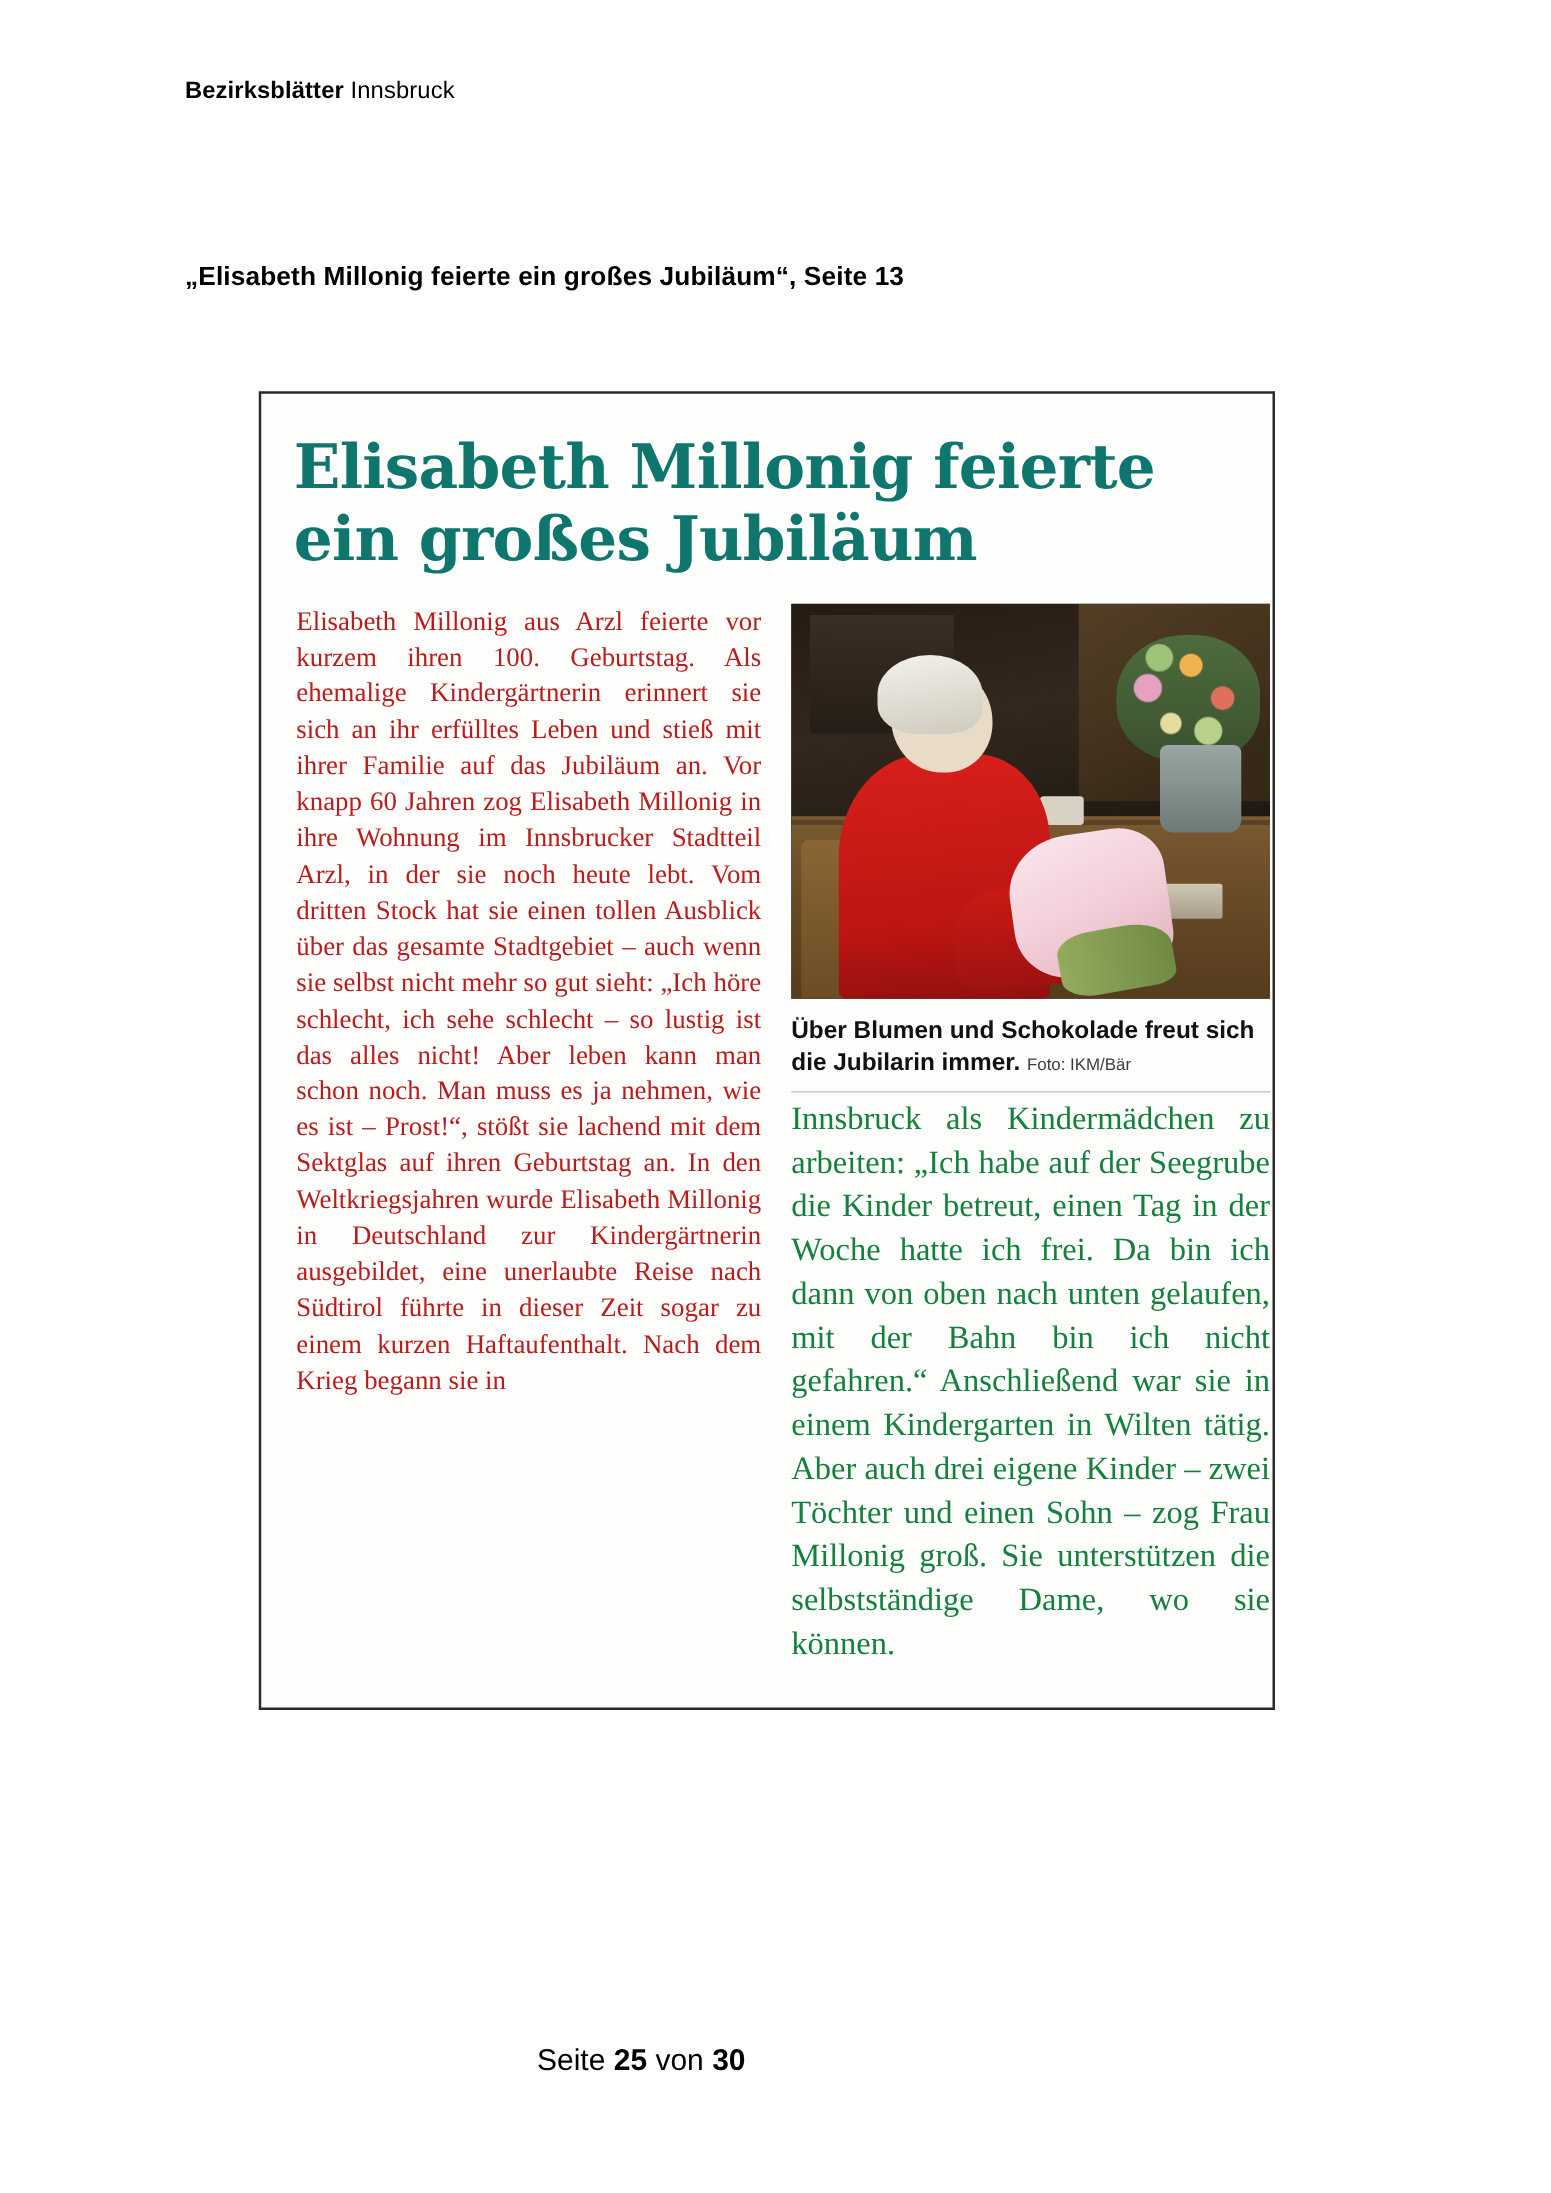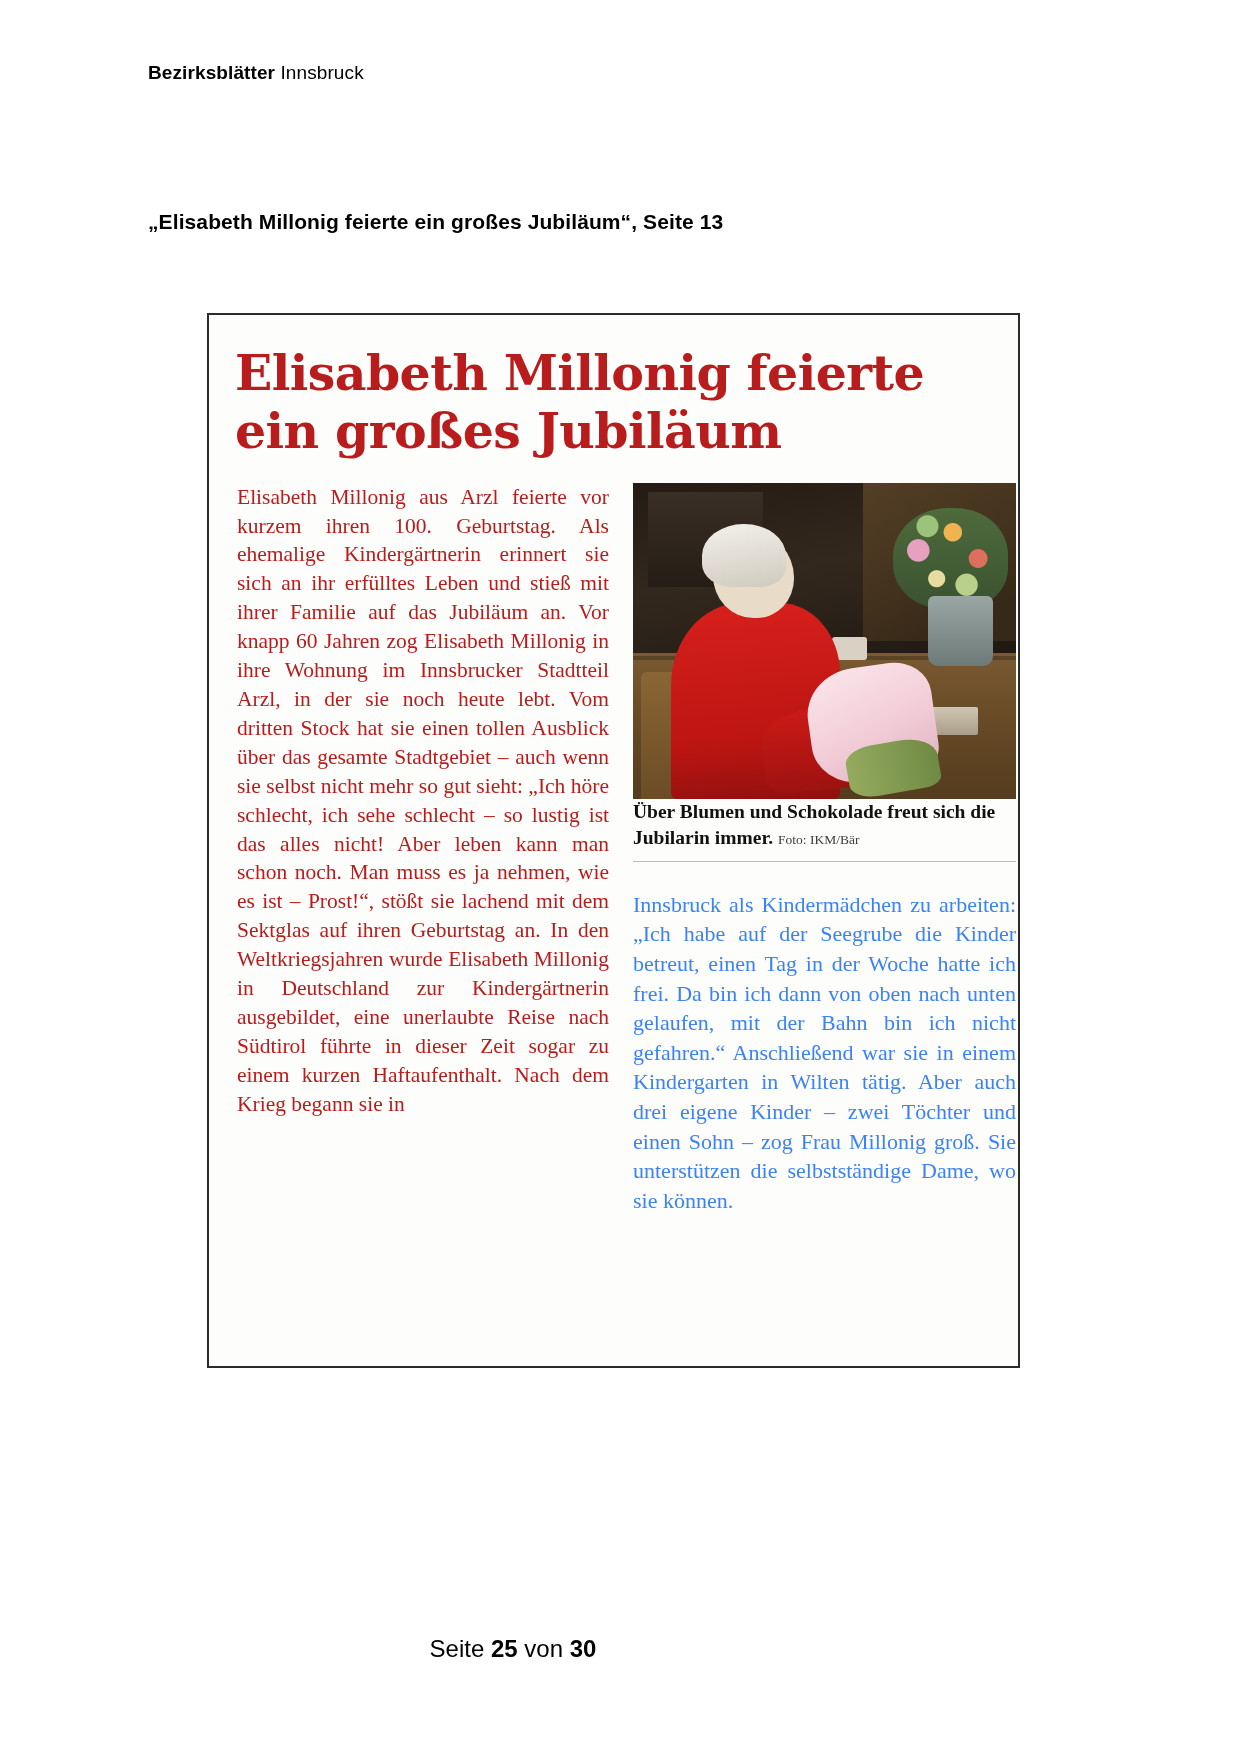--- a/index.html
+++ b/index.html
@@ -62,21 +62,21 @@
     padding: 22px 26px 18px 26px;
     overflow: hidden;
   }
 
   .clip-headline {
     font-family: "DejaVu Serif", serif;
     font-weight: bold;
     font-size: 49px;
     line-height: 1.18;
     letter-spacing: -0.6px;
-    color: #b91c1c;
+    color: #0f766e;
     margin: 8px 0 0 0;
   }
   .clip-headline .l2 { display: block; }
 
   .clip-body {
     position: relative;
     margin-top: 22px;
     height: 860px;
   }
 
@@ -236,46 +236,47 @@
   .ph-obj2 {
     position: absolute;
     right: 10%; bottom: 20%;
     width: 22%; height: 9%;
     background: linear-gradient(180deg, #cfc6b4 0%, #a89d88 100%);
     border-radius: 2px;
   }
 
   
   .photo-caption {
-    font-family: Liberation Serif, serif;
+    margin-top: 12px;
+    font-family: Liberation Sans, sans-serif;
     font-weight: bold;
     font-size: 19.5px;
     line-height: 1.34;
     color: #111;
   }
   .photo-caption .credit {
     font-weight: normal;
     font-size: 13.5px;
     color: #3b3b3b;
     white-space: nowrap;
   }
   .caption-rule {
     margin-top: 10px;
     border-top: 1px solid #bdbdbd;
     width: 100%;
   }
 
   .col-right-text {
-    margin-top: 28px;
+    margin-top: 4px;
     font-family: "Liberation Serif", serif;
-    font-size: 22px;
+    font-size: 26px;
     line-height: 1.345;
     text-align: justify;
     text-align-last: left;
-    color: #3b82f6;
+    color: #15803d;
   }
 
   
   .doc-footer {
     position: absolute;
     left: 0;
     right: 0;
     top: 1635px;
     text-align: center;
     font-size: 24px;

